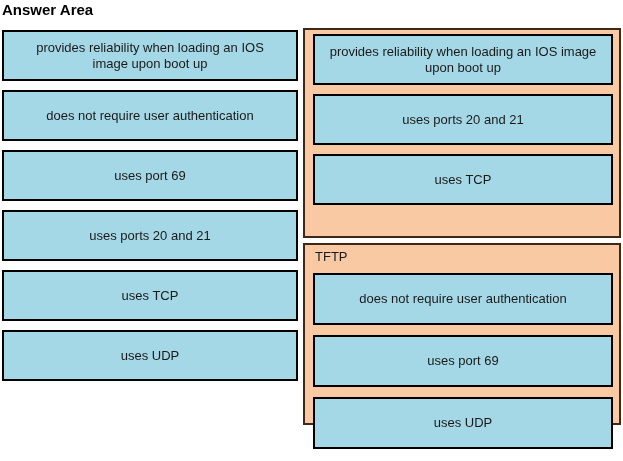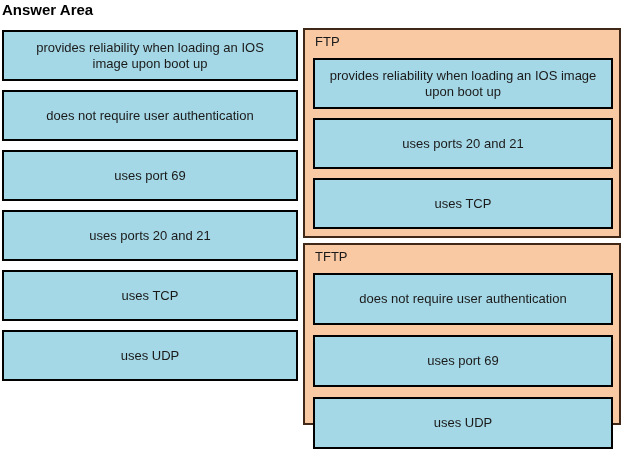--- a/index.html
+++ b/index.html
@@ -97,21 +97,20 @@
     <div class="drag-item">does not require user authentication</div>
     <div class="drag-item">uses port 69</div>
     <div class="drag-item">uses ports 20 and 21</div>
     <div class="drag-item">uses TCP</div>
     <div class="drag-item">uses UDP</div>
   </div>
 
   <div class="target-col">
 
     <div class="drop-target ftp">
-      <span class="target-label">FTP</span>
       <div class="drag-item">provides reliability when loading an IOS image upon boot up</div>
       <div class="drag-item">uses ports 20 and 21</div>
       <div class="drag-item">uses TCP</div>
     </div>
 
     <div class="drop-target tftp">
       <span class="target-label">TFTP</span>
       <div class="drag-item">does not require user authentication</div>
       <div class="drag-item">uses port 69</div>
       <div class="drag-item">uses UDP</div>

